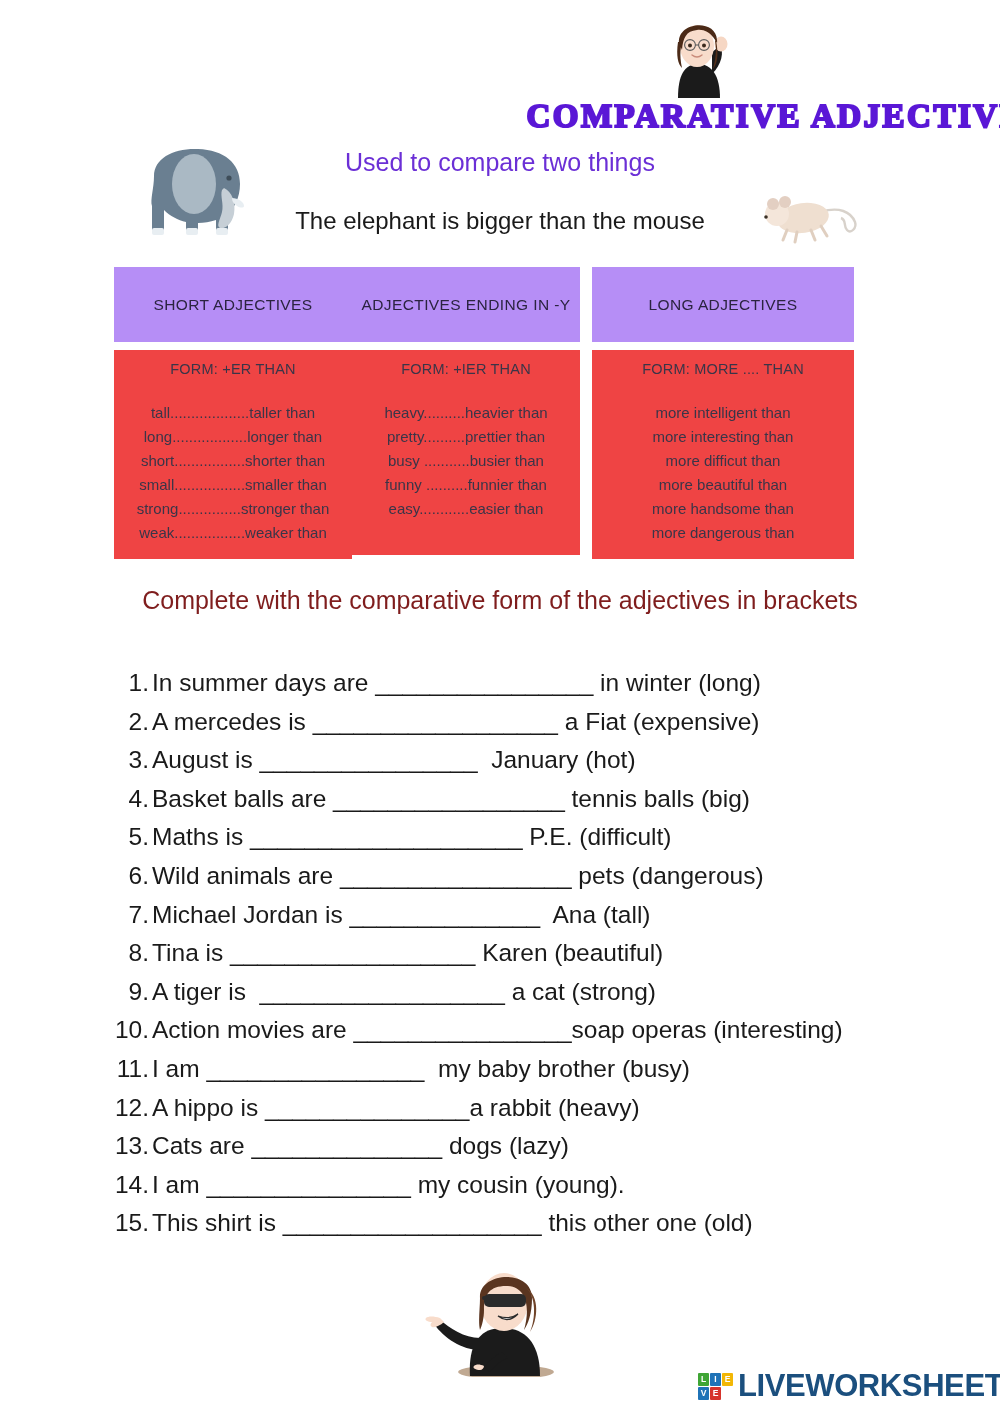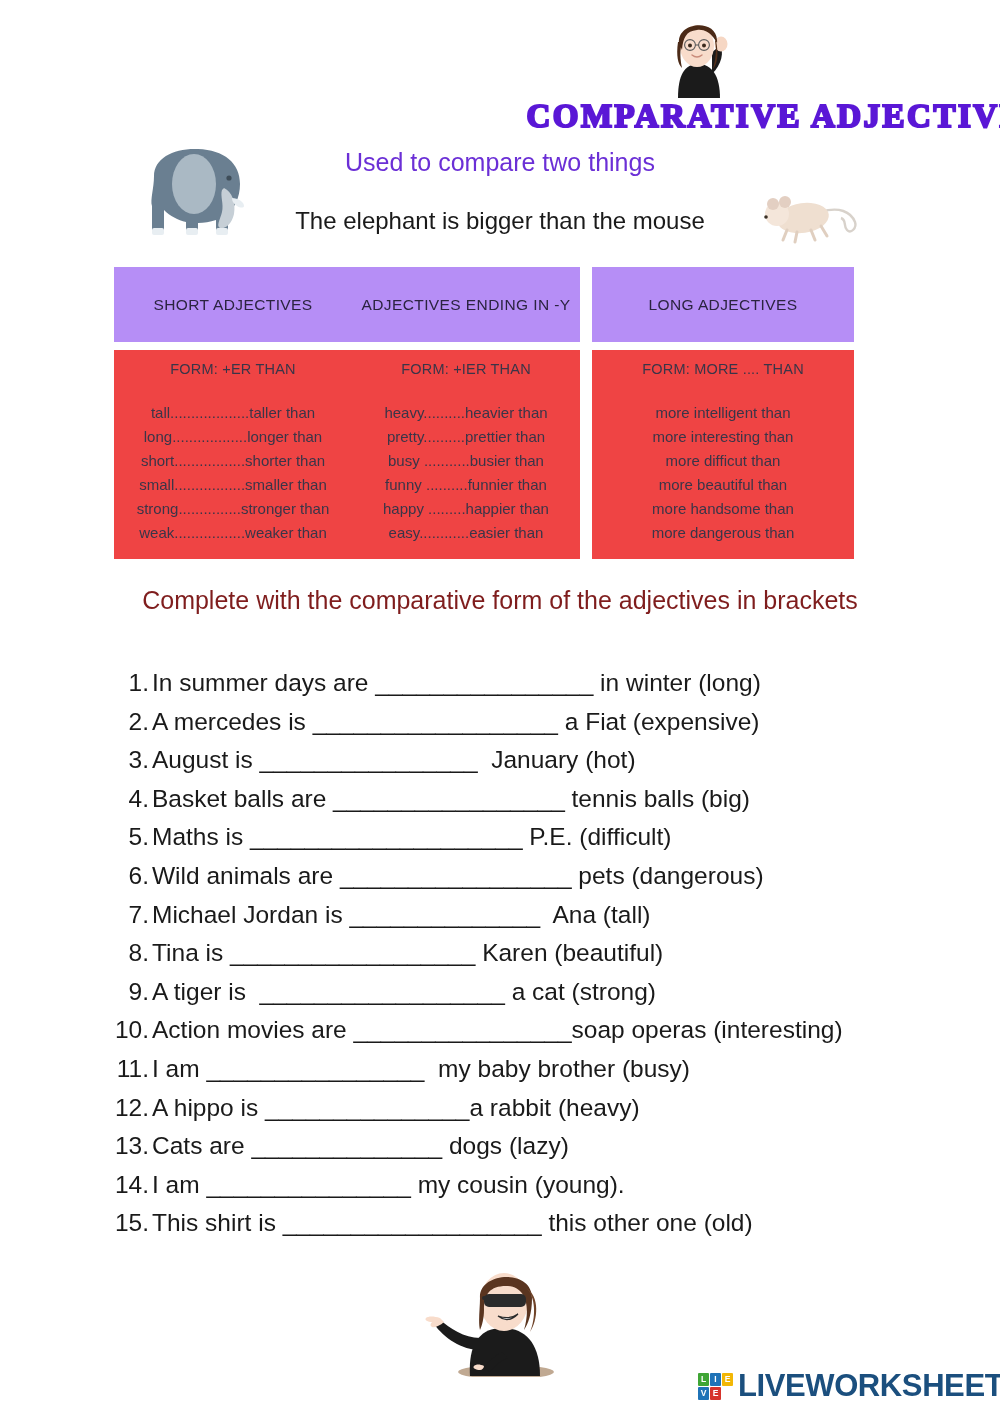--- a/index.html
+++ b/index.html
@@ -229,21 +229,20 @@
   </div>
 
   <div class="col c2">
     <div class="col-head">ADJECTIVES ENDING IN -Y</div>
     <div class="col-body">
       <div class="form-line">FORM: +IER THAN</div>
       <div class="pair">heavy..........heavier than</div>
       <div class="pair">pretty..........prettier than</div>
       <div class="pair">busy ...........busier than</div>
       <div class="pair">funny ..........funnier than</div>
-      <div class="pair">happy .........happier than</div>
       <div class="pair">easy............easier than</div>
     </div>
   </div>
 
   <div class="col c3">
     <div class="col-head">LONG ADJECTIVES</div>
     <div class="col-body">
       <div class="form-line">FORM: MORE .... THAN</div>
       <div class="pair">more intelligent than</div>
       <div class="pair">more interesting than</div>

